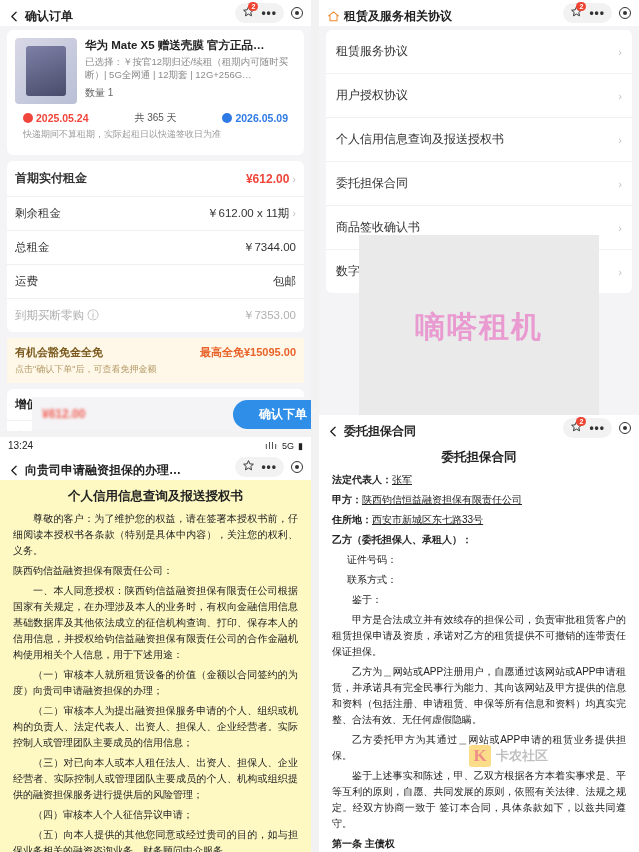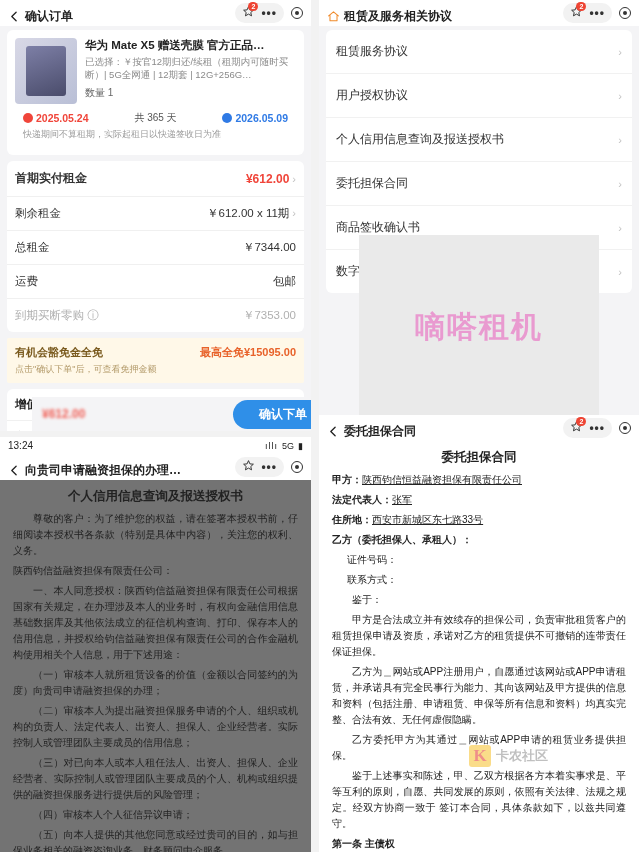--- a/index.html
+++ b/index.html
@@ -122,21 +122,21 @@
     position:absolute; left:40px; top:235px; width:240px; height:185px;
     background:#eaeaea;
   }
   .wm-text {
     position:absolute; left:0; top:0; width:100%; height:100%;
     display:flex; align-items:center; justify-content:center;
     font-size:30px; font-weight:bold; color:#e99ad0; letter-spacing:2px;
   }
 
   
-  #p3 { left:0; top:437px; width:311px; height:415px; background:#737373; }
+  #p3 { left:0; top:437px; width:311px; height:415px; background:#fef9c3; }
   .statusbar {
     display:flex; align-items:center; justify-content:space-between;
     height:17px; padding:0 8px; font-size:10px; color:#222; background:#fff;
   }
   .sb-right { display:flex; align-items:center; gap:4px; font-size:9px; }
   .bars { display:inline-block; letter-spacing:1px; }
   .doc-title { text-align:center; font-size:12.5px; font-weight:bold; padding:8px 0 6px; }
   .doc-body { padding: 0 13px; font-size:10px; line-height:16px; color:#222; text-align:justify; }
   .doc-body p { margin:0 0 4px; }
   .doc-body .ind { text-indent: 2em; }
@@ -383,24 +383,24 @@
         </span>
         <span class="dot-3">•••</span>
       </div>
       <span class="circle-dot"></span>
     </div>
   </div>
 
   <div class="doc-title">委托担保合同</div>
   <div class="doc-body">
     <p class="kv">
-      <span class="b">甲方：</span><span class="u">陕西钧信恒益融资担保有限责任公司</span>
+      <span class="b">法定代表人：</span><span class="u">张军</span>
     </p>
     <p class="kv">
-      <span class="b">法定代表人：</span><span class="u">张军</span>
+      <span class="b">甲方：</span><span class="u">陕西钧信恒益融资担保有限责任公司</span>
     </p>
     <p class="kv">
       <span class="b">住所地：</span><span class="u">西安市新城区东七路33号</span>
     </p>
     <p class="kv b">乙方（委托担保人、承租人）：</p>
     <p class="kv" style="padding-left:1.5em">证件号码：</p>
     <p class="kv" style="padding-left:1.5em">联系方式：</p>
     <p class="ind">鉴于：</p>
     <p class="ind">甲方是合法成立并有效续存的担保公司，负责审批租赁客户的租赁担保申请及资质，承诺对乙方的租赁提供不可撤销的连带责任保证担保。</p>
     <p class="ind">乙方为＿网站或APP注册用户，自愿通过该网站或APP申请租赁，并承诺具有完全民事行为能力、其向该网站及甲方提供的信息和资料（包括注册、申请租赁、申保等所有信息和资料）均真实完整、合法有效、无任何虚假隐瞒。</p>

